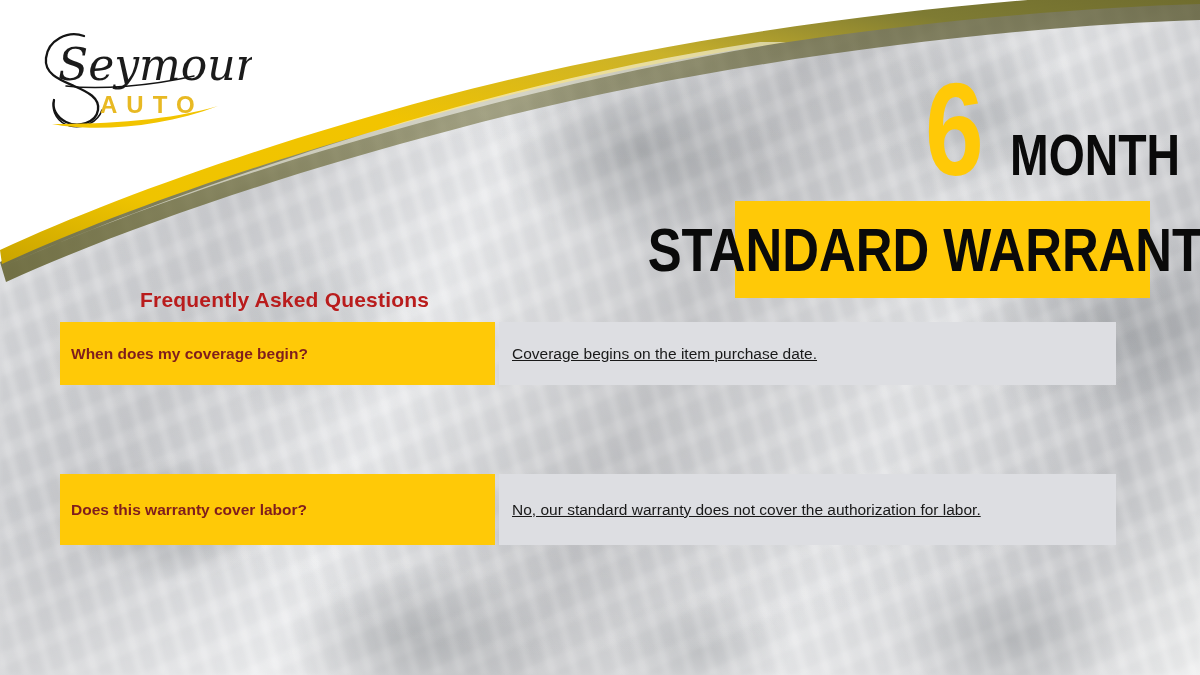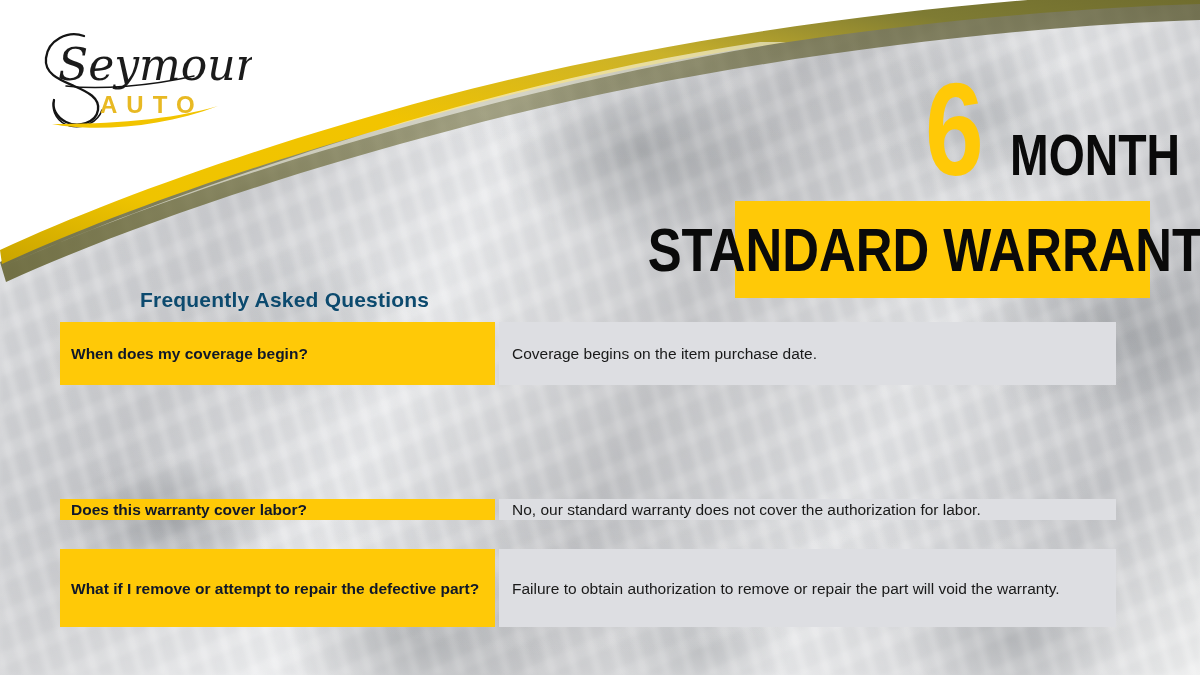--- a/index.html
+++ b/index.html
@@ -107,59 +107,60 @@
     transform:scaleX(.82);
     white-space:nowrap;
   }
 
   
   .faq-title{
     position:absolute;left:140px;top:288px;
     font-family:"Liberation Sans", sans-serif;
     font-weight:bold;
     font-size:21px;
-    color:#0c4a6e;
+    color:#b91c1c;
     letter-spacing:.2px;
   }
 
   .faq-table{
     position:absolute;left:60px;top:322px;
     width:1088px;
     display:flex;flex-direction:column;
     row-gap:4px;
   }
   .faq-row{display:flex;column-gap:4px;}
   .q-cell{
     width:435px;
     background:#FFC907;
-    color:#0f172a;
+    color:#7f1d1d;
     font-weight:bold;
     font-size:15.5px;
     line-height:21px;
     padding:0 0 0 11px;
     display:flex;align-items:center;
     box-sizing:border-box;
   }
   .a-cell{
     width:617px;
     background:#DDDEE2;
     color:#191919;
     font-weight:normal;
     font-size:15.5px;
     line-height:21px;
     padding:0 9px 0 13px;
     display:flex;align-items:center;
     text-align:justify;
     text-justify:inter-word;
     box-sizing:border-box;
+    text-decoration:underline;
   }
   .a-cell > span{display:block;width:100%;}
   .row-h1{height:63px;}
   .row-h2{height:81px;}
-  .row-h3{height:71px;align-items:center;}
+  .row-h3{height:71px;}
   .row-h4{height:78px;}
 </style>
 </head>
 <body>
 
 <div id="slide">
 
   <div class="photo-bg"></div>
   <div class="photo-streaks"></div>
   <div class="photo-vignette"></div>
@@ -232,24 +233,16 @@
 
     <div class="faq-row row-h3">
       <div class="q-cell">
         <span>Does this warranty cover labor?</span>
       </div>
       <div class="a-cell">
         <span>No, our standard warranty does not cover the authorization for labor.</span>
       </div>
     </div>
 
-    <div class="faq-row row-h4">
-      <div class="q-cell">
-        <span>What if I remove or attempt to repair the defective part?</span>
-      </div>
-      <div class="a-cell">
-        <span>Failure to obtain authorization to remove or repair the part will void the warranty.</span>
-      </div>
-    </div>
 
   </div>
 
 </div>
 
 </body></html>

